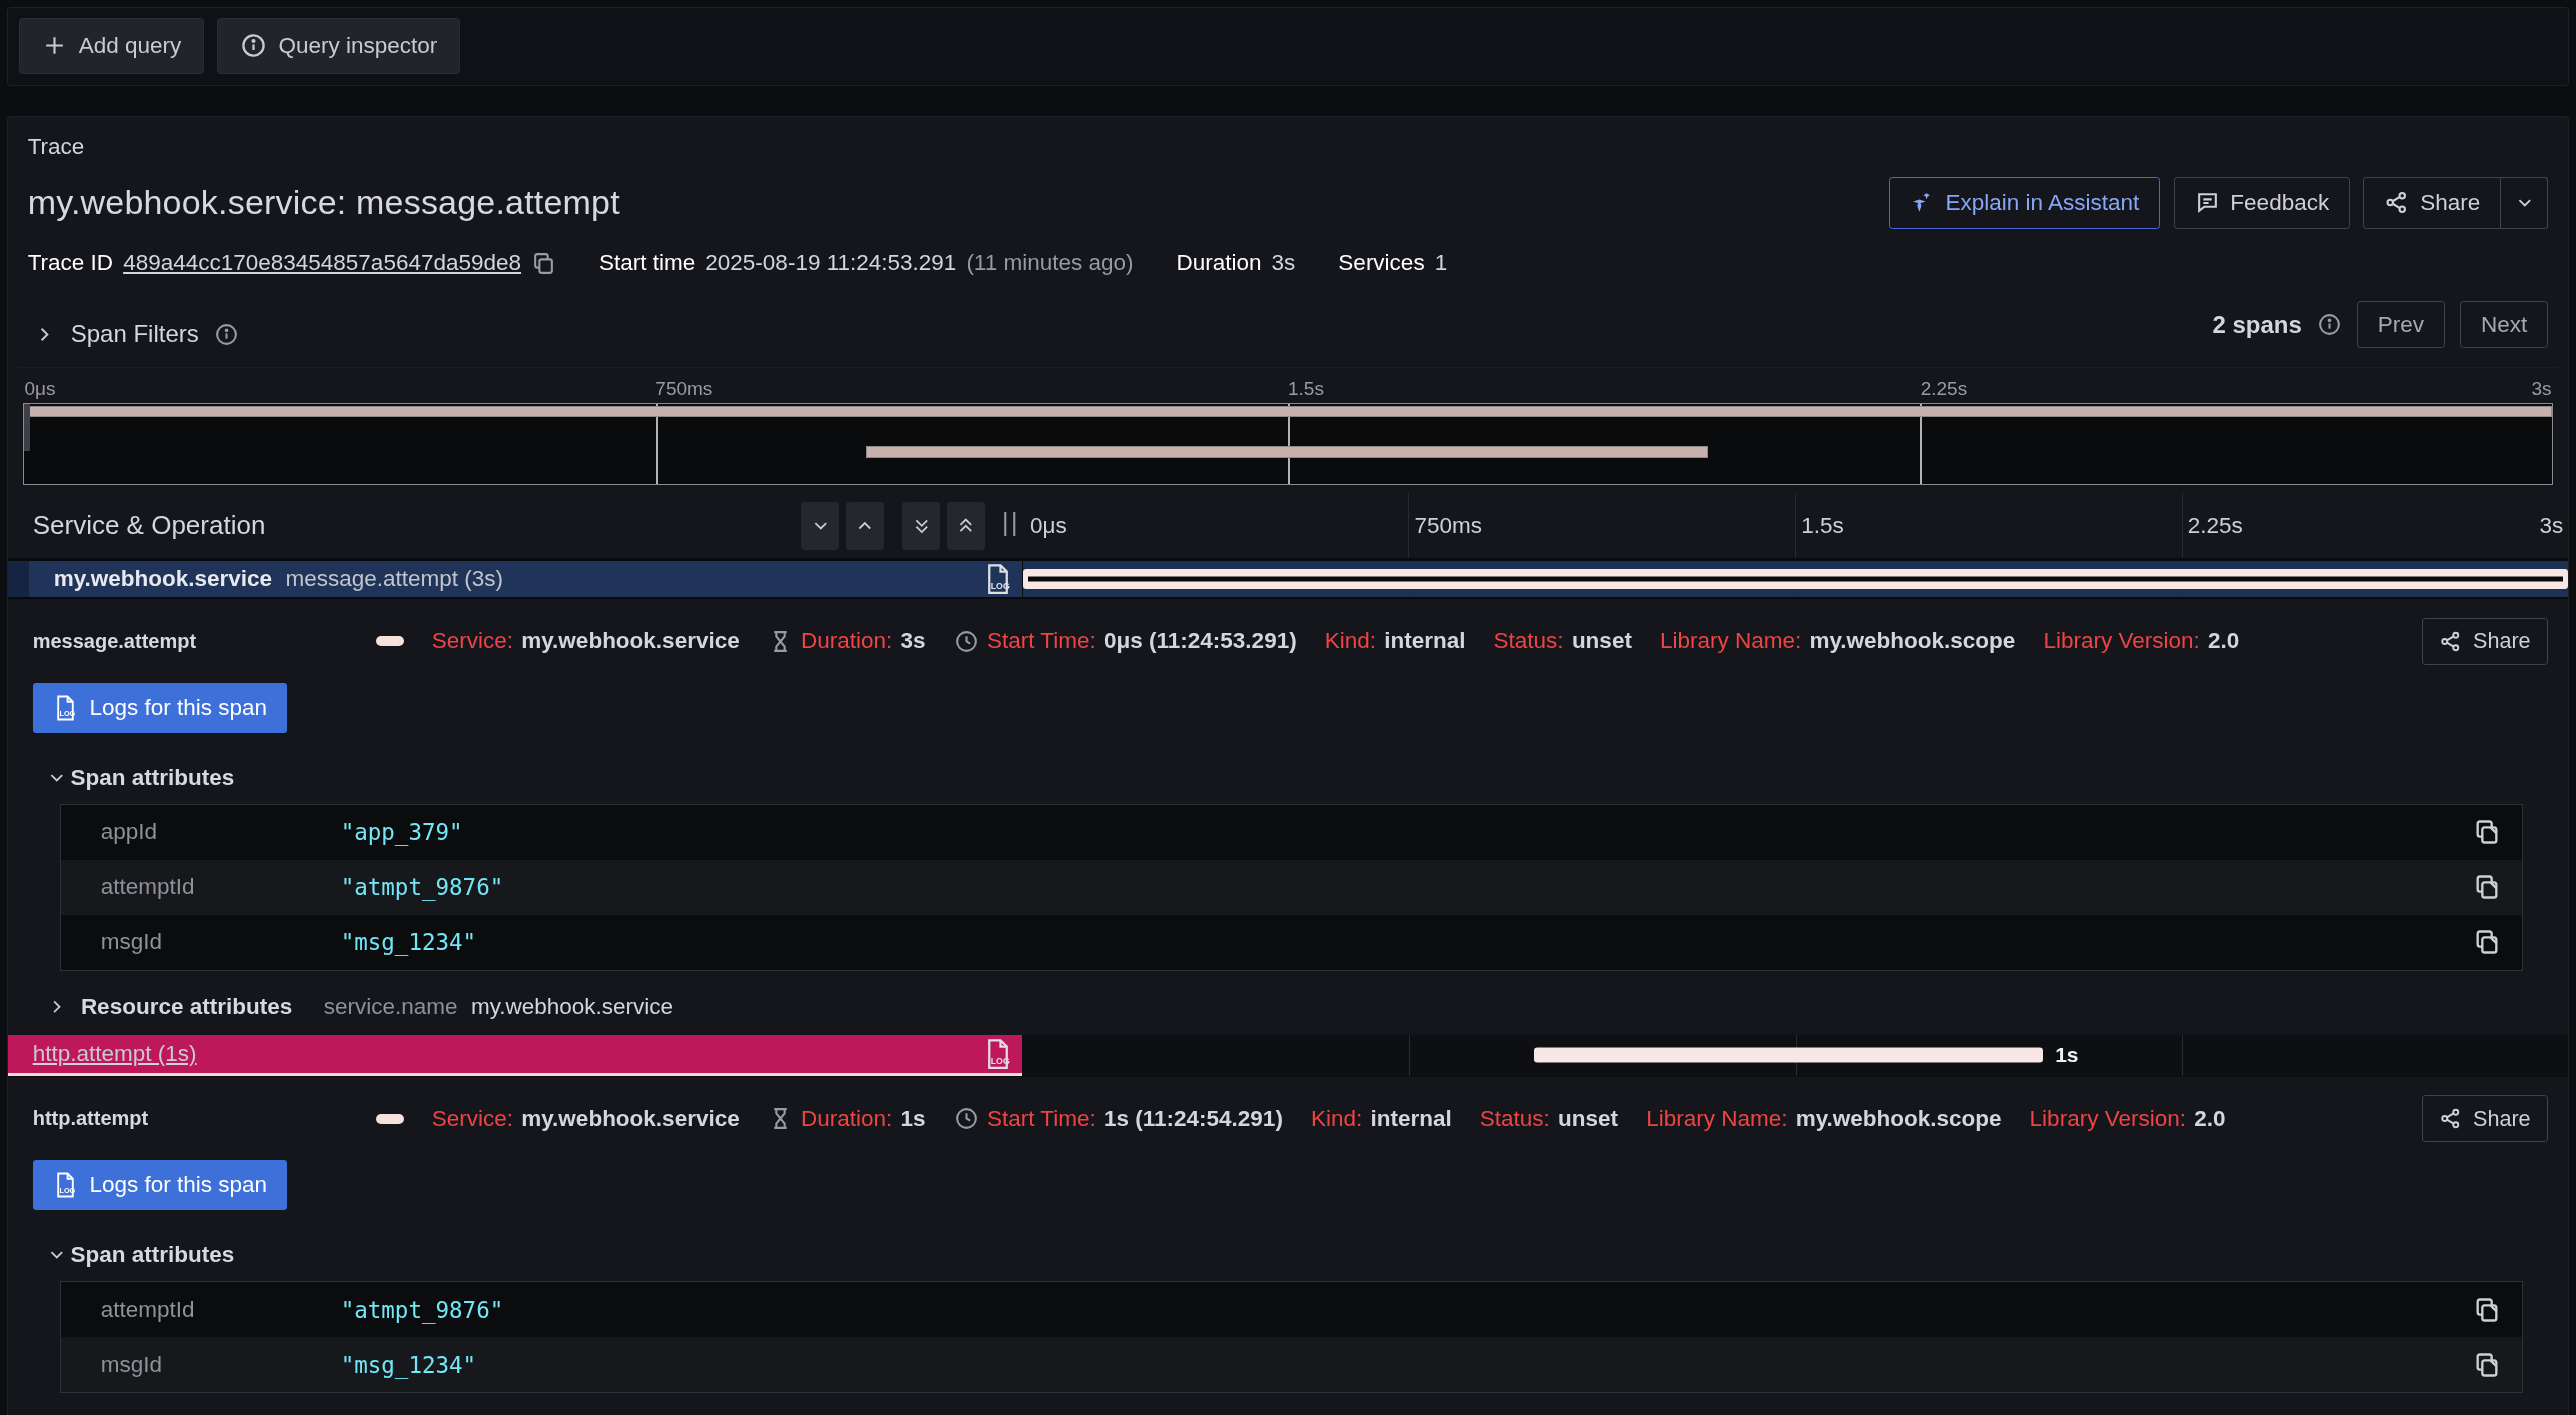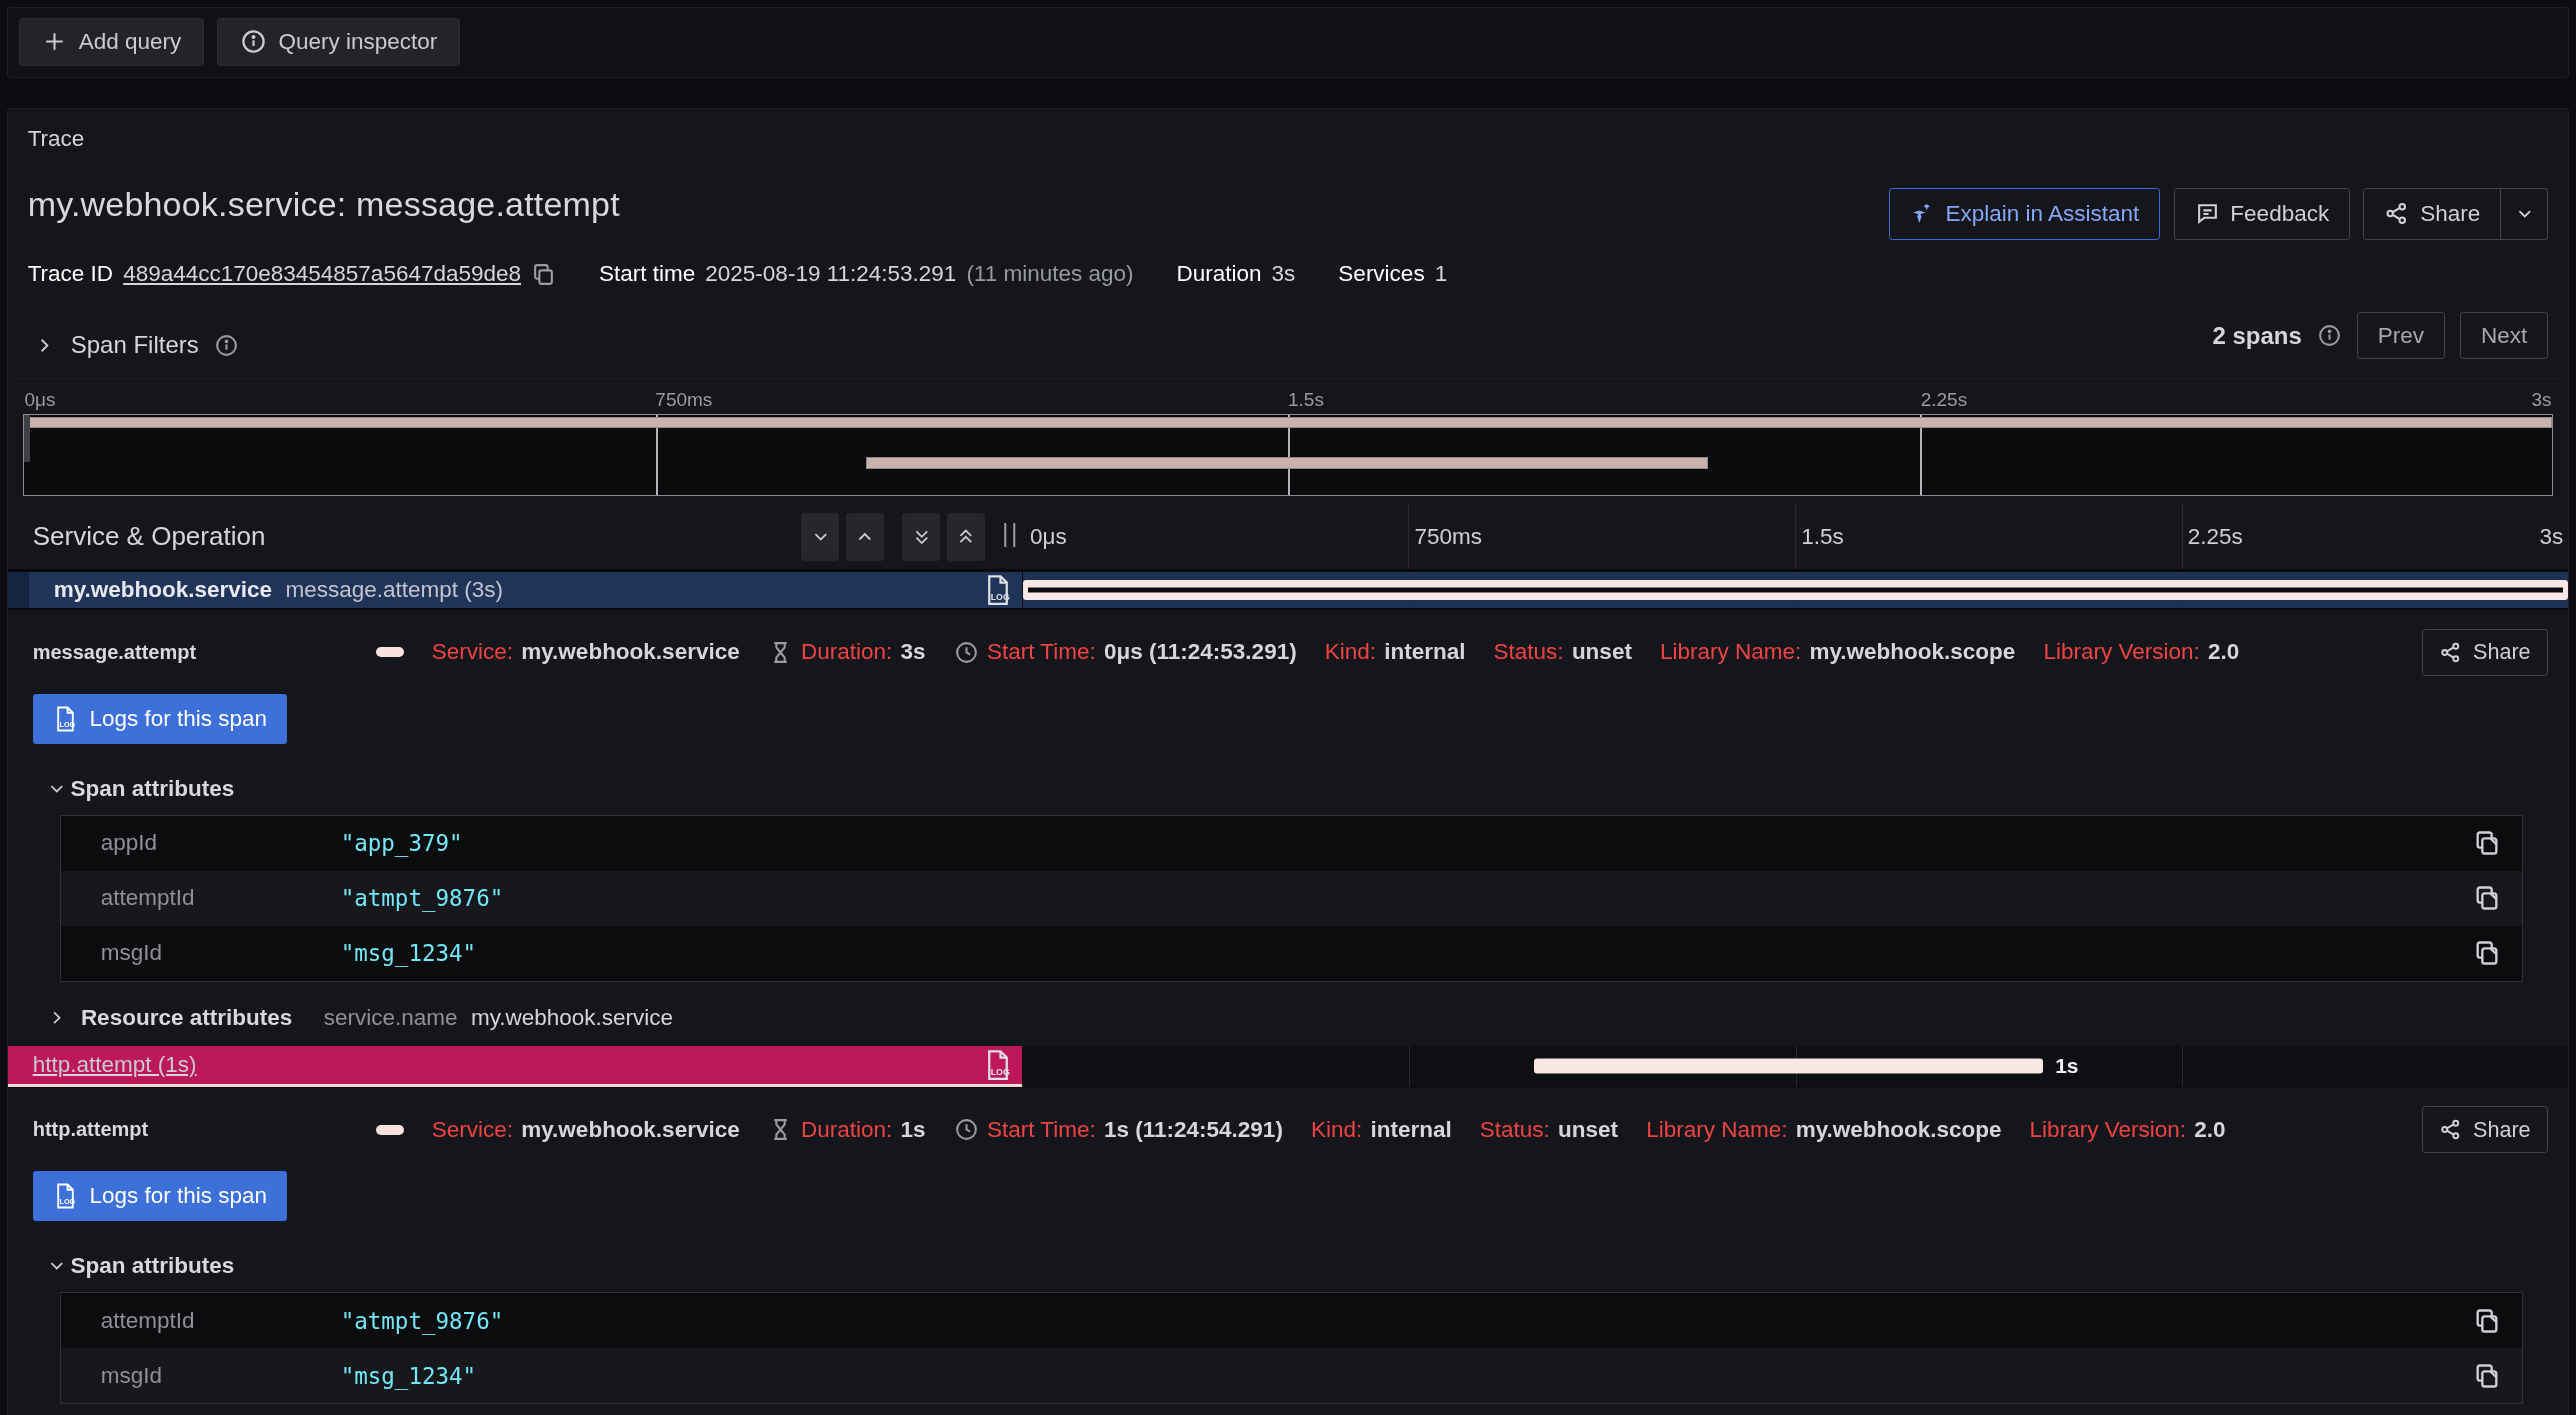--- a/index.html
+++ b/index.html
@@ -6,29 +6,29 @@
   html,body { width:2576px; height:1415px; background:#0c0d11; font-family:"Liberation Sans","DejaVu Sans",sans-serif; color:#d5d6dd; overflow:hidden; }
   .mono { font-family:"DejaVu Sans Mono","Liberation Mono",monospace; }
 
   
   .ic { display:inline-flex; align-items:center; justify-content:center; flex:0 0 auto; }
   .ic svg { display:block; }
 
   
   .toolbar-wrap { margin:6.7px 6.7px 0 6.7px; border:0.8px solid #202127; border-radius:3.3px; padding:10px 11.7px 11.7px 11.7px; background:#101116; }
   .toolbar { display:flex; gap:13.3px; }
-  .tb-btn { display:flex; align-items:center; gap:11.7px; height:48px; padding:0 21.6px; background:#22242a; border:0.8px solid #2b2d33; border-radius:3.3px; color:#c9cad2; font-size:22.5px; font-weight:500; cursor:pointer; }
+  .tb-btn { display:flex; align-items:center; gap:11.7px; height:56px; padding:0 21.6px; background:#22242a; border:0.8px solid #2b2d33; border-radius:3.3px; color:#c9cad2; font-size:22.5px; font-weight:500; cursor:pointer; }
 
   
   .panel { margin:30px 6.7px 0 6.7px; border:0.8px solid #202127; border-radius:3.3px; background:#15161b; height:1339px; position:relative; overflow:hidden; }
   .panel-title { padding:16.7px 20px 5px 20px; font-size:22.5px; font-weight:500; color:#d5d6dd; }
 
   .head-row { display:flex; align-items:center; padding:11.7px 20px 0 20px; }
   .head-title { font-size:34px; font-weight:500; color:#d8d9de; letter-spacing:0.2px; }
-  .head-actions { margin-left:auto; display:flex; gap:13.3px; align-items:center;margin-top:19px; }
+  .head-actions { margin-left:auto; display:flex; gap:13.3px; align-items:center; }
   .btn { display:flex; align-items:center; gap:10.8px; height:52px; padding:0 20px; border-radius:3.3px; font-size:22.5px; font-weight:500; cursor:pointer; background:transparent; }
   .btn.assistant { border:0.8px solid #4468d8; color:#86a7f8; }
   .btn.outline { border:0.8px solid #43444b; color:#d0d1d7; }
   .split { display:flex; }
   .split .btn.outline.main { border-radius:3.3px 0 0 3.3px; }
   .split .caret { width:47px; height:52px; border:0.8px solid #43444b; border-left:none; border-radius:0 3.3px 3.3px 0; display:flex; align-items:center; justify-content:center; color:#d0d1d7; cursor:pointer; }
 
   .meta-row { display:flex; align-items:center; gap:43px; padding:21.6px 20px 0 20px; font-size:22.5px; }
   .meta-item { display:flex; align-items:center; gap:10px; }
   .meta-label { color:#ffffff; }

